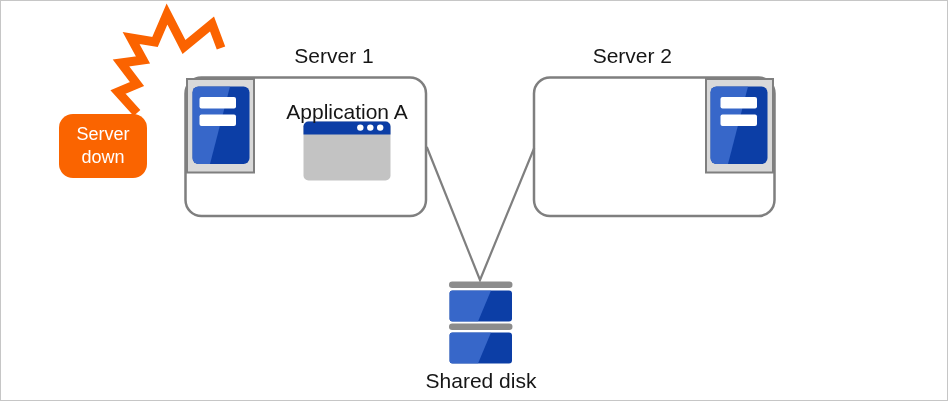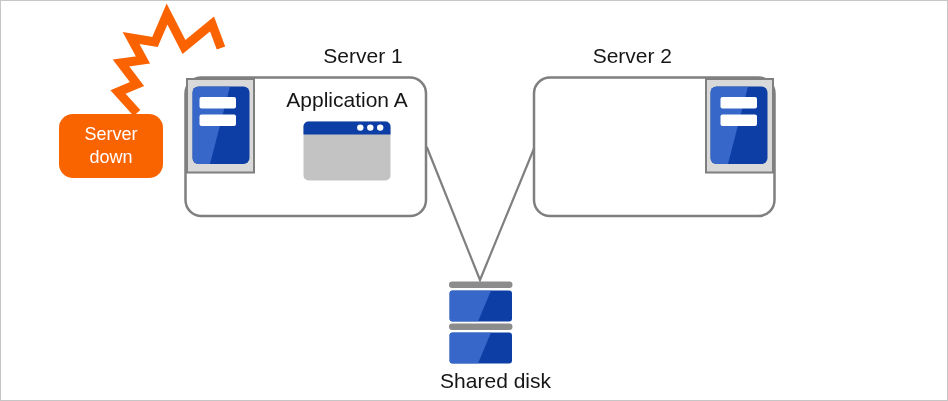--- a/index.html
+++ b/index.html
@@ -25,29 +25,29 @@
     height: 401px;
   }
   .label {
     position: absolute;
     color: #161616;
     font-size: 21px;
     line-height: 22px;
     text-align: center;
     white-space: nowrap;
   }
-  .label-server1 { left: 302px; top: 44px; width: 120px; }
+  .label-server1 { left: 273px; top: 44px; width: 120px; }
   .label-server2 { left: 551px; top: 44px; width: 120px; text-align: right; }
-  .label-application { left: 276px; top: 88px; width: 140px; }
-  .label-shared-disk { left: 410px; top: 369px; width: 140px; text-align: right; }
+  .label-application { left: 276px; top: 100px; width: 140px; }
+  .label-shared-disk { left: 410px; top: 369px; width: 140px; }
   .alert-badge {
     position: absolute;
     left: 58px;
     top: 113px;
-    width: 104px;
+    width: 88px;
     height: 64px;
     background: #fa6400;
     border-radius: 14px;
     display: flex;
     flex-direction: column;
     align-items: center;
     justify-content: center;
     color: #ffffff;
     font-size: 18px;
     line-height: 23px;

